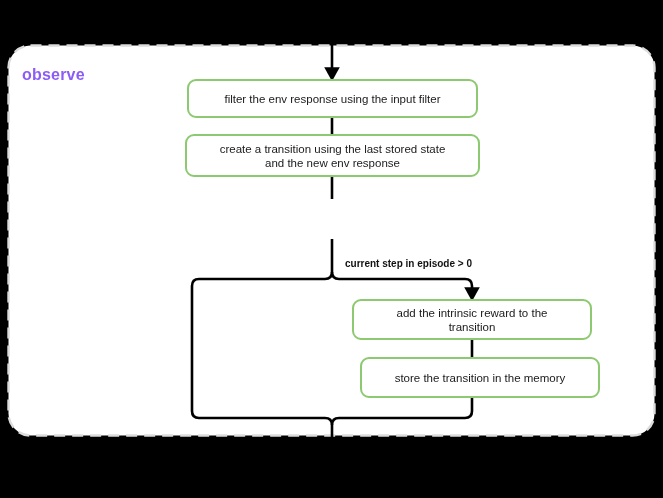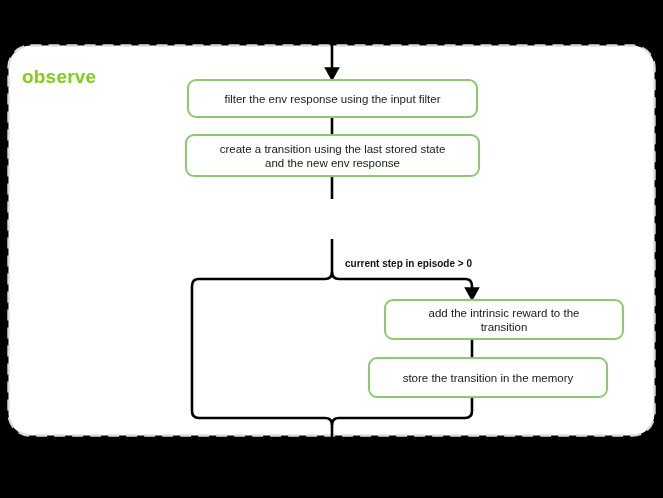--- a/index.html
+++ b/index.html
@@ -37,23 +37,23 @@
     justify-content: center;
     text-align: center;
     color: #1a1a1a;
     font-size: 11.5px;
     line-height: 14px;
     padding: 4px 22px;
     font-family: "Liberation Sans", sans-serif;
   }
   .group-title {
     position: absolute;
-    font-size: 19px;
+    font-size: 16px;
     font-weight: bold;
-    color: #84cc16;
+    color: #8b5cf6;
     letter-spacing: 0.2px;
     font-family: "Liberation Sans", sans-serif;
     text-align: right;
   }
   .edge-label {
     position: absolute;
     font-size: 10px;
     font-weight: bold;
     color: #111111;
     white-space: nowrap;
@@ -93,19 +93,19 @@
     <path d="M192,411 Q192,418 199,418 L325,418 Q332,418 332,425" fill="none" stroke="#000000" stroke-width="2.6"></path>
   </svg>
 
   <div class="group-title" style="left:22px; top:66px;">observe</div>
 
   <div class="node" style="left:187px; top:79px; width:291px; height:39px;">filter the env response using the input filter</div>
 
   <div class="node" style="left:185px; top:134px; width:295px; height:43px;">create a transition using the last stored state and the new env response</div>
 
 
-  <div class="node" style="left:352px; top:299px; width:240px; height:41px;margin-left:32px;">add the intrinsic reward to the transition</div>
+  <div class="node" style="left:352px; top:299px; width:240px; height:41px;">add the intrinsic reward to the transition</div>
 
-  <div class="node" style="left:368px; top:357px; width:240px; height:41px;">store the transition in the memory</div>
+  <div class="node" style="left:360px; top:357px; width:240px; height:41px;">store the transition in the memory</div>
 
   <div class="edge-label" style="left:345px; top:258px;">current step in episode &gt; 0</div>
 
 </div>
 
 </body></html>

